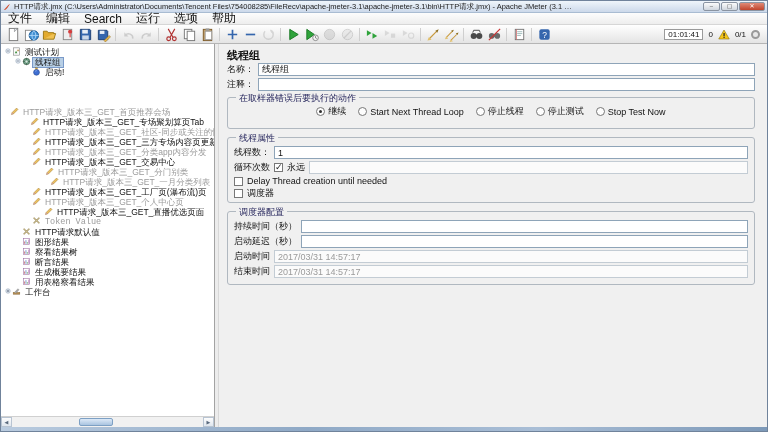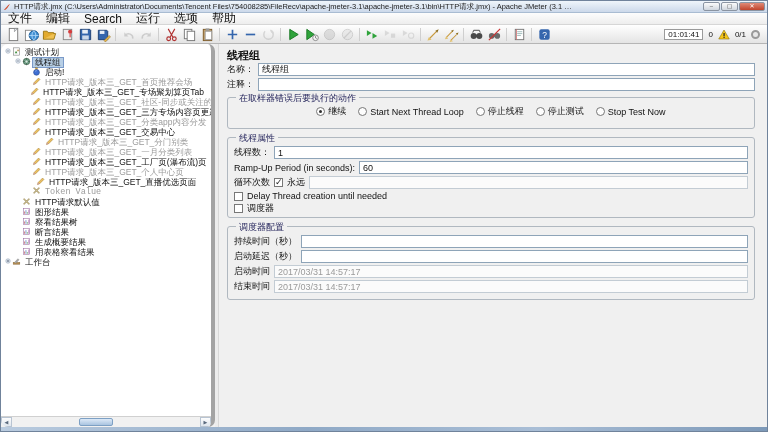--- a/index.html
+++ b/index.html
@@ -28,21 +28,21 @@
   .toolbar{height:19px;display:flex;align-items:center;background:linear-gradient(#ffffff,#e4e4e4);
     border-bottom:1px solid #b5b5b5;padding:0 3px;}
   .tbtn{width:18px;height:17px;display:flex;align-items:center;justify-content:center;border:1px solid transparent;border-radius:2px;}
   .tbtn.dis{opacity:.4;filter:grayscale(85%);}
   .tsep{width:1px;height:13px;background:#cfcfcf;margin:0 3px;}
   .tstatus{margin-left:auto;display:flex;align-items:center;gap:5px;font-size:8px;color:#111;padding-right:4px;}
   .elapsed{border:1px solid #9a9a9a;background:#fff;padding:0 3px;height:11px;line-height:10px;}
   .ring{width:9px;height:9px;border:2px solid #9a9a9a;border-radius:50%;background:#e8e8e8;}
   
   .main{position:absolute;top:43px;left:0;right:0;bottom:4px;display:flex;}
-  .tree-panel{width:214px;background:#fff;border-right:4px solid #a3a3a3;position:relative;overflow:hidden;border-radius:7px;}
+  .tree-panel{width:214px;background:#fff;border-right:1px solid #a3a3a3;position:relative;overflow:hidden;}
   .tree{position:absolute;top:3px;left:0;right:0;bottom:11px;overflow:hidden;}
   .trow{height:10px;display:flex;align-items:center;white-space:nowrap;font-size:8.5px;color:#111;}
   .trow .spacer{display:inline-block;width:9px;flex:none;text-align:center;}
   .trow .ticon{display:inline-block;width:11px;flex:none;}
   .trow .tlabel{padding:0 2px;line-height:9px;}
   .trow.dis .tlabel{color:#9b9b9b;}
   .trow.sel .tlabel{background:#b8cfe5;box-shadow:0 0 0 1px #7a9ac9;}
   .hscroll{position:absolute;bottom:0;left:0;right:0;height:11px;background:#f1f1f1;border-top:1px solid #d0d0d0;}
   .harrow{position:absolute;top:0;width:11px;height:10px;border:1px solid #b8c4d2;background:linear-gradient(#fdfdfd,#dfe6ee);
     font-size:5px;line-height:9px;text-align:center;color:#5a6a7e;}
@@ -384,101 +384,101 @@
           </div>
           <div class="trow" style="padding-left: 22px;">
             <span class="spacer"></span>
             <span class="ticon"><svg width="9" height="9" viewBox="0 0 16 16">
                 <rect x="6.3" y="1.5" width="3.4" height="3" fill="#d9a53a" stroke="#8a6a1a" stroke-width=".5"></rect>
                 <circle cx="8" cy="9.5" r="5.2" fill="#3f6fd2" stroke="#23468f"></circle>
                 <path d="M5.5 8a3.5 3.5 0 013-1.5" stroke="#bcd2f5" fill="none"></path>
               </svg></span>
             <span class="tlabel">启动!</span>
           </div>
+          <div class="trow dis" style=" margin-top: 30px;">
+            <span class="spacer"></span>
+            <span class="ticon"><svg width="9" height="9" viewBox="0 0 16 16">
+                <path d="M2.5 13.5l1.2-3.7 8-8 2.5 2.5-8 8z" fill="#ecc063" stroke="#8a6a1a" stroke-width=".7"></path>
+                <path d="M2.5 13.5l3.7-1.2-2.5-2.5z" fill="#c9a"></path>
+              </svg></span>
+            <span class="tlabel">HTTP请求_版本三_GET_首页推荐会场</span>
+          </div>
+          <div class="trow" style="padding-left: 20px;">
+            <span class="spacer"></span>
+            <span class="ticon"><svg width="9" height="9" viewBox="0 0 16 16">
+                <path d="M2.5 13.5l1.2-3.7 8-8 2.5 2.5-8 8z" fill="#ecc063" stroke="#8a6a1a" stroke-width=".7"></path>
+                <path d="M2.5 13.5l3.7-1.2-2.5-2.5z" fill="#c9a"></path>
+              </svg></span>
+            <span class="tlabel">HTTP请求_版本三_GET_专场聚划算页Tab</span>
+          </div>
           <div class="trow dis" style="padding-left: 22px;">
             <span class="spacer"></span>
             <span class="ticon"><svg width="9" height="9" viewBox="0 0 16 16">
                 <path d="M2.5 13.5l1.2-3.7 8-8 2.5 2.5-8 8z" fill="#ecc063" stroke="#8a6a1a" stroke-width=".7"></path>
                 <path d="M2.5 13.5l3.7-1.2-2.5-2.5z" fill="#c9a"></path>
               </svg></span>
-            <span class="tlabel">HTTP请求_版本三_GET_首页推荐会场</span>
-          </div>
-          <div class="trow" style="padding-left: 20px;">
-            <span class="spacer"></span>
-            <span class="ticon"><svg width="9" height="9" viewBox="0 0 16 16">
-                <path d="M2.5 13.5l1.2-3.7 8-8 2.5 2.5-8 8z" fill="#ecc063" stroke="#8a6a1a" stroke-width=".7"></path>
-                <path d="M2.5 13.5l3.7-1.2-2.5-2.5z" fill="#c9a"></path>
-              </svg></span>
-            <span class="tlabel">HTTP请求_版本三_GET_专场聚划算页Tab</span>
+            <span class="tlabel">HTTP请求_版本三_GET_社区-同步或关注的情况列表</span>
+          </div>
+          <div class="trow" style="padding-left: 22px;">
+            <span class="spacer"></span>
+            <span class="ticon"><svg width="9" height="9" viewBox="0 0 16 16">
+                <path d="M2.5 13.5l1.2-3.7 8-8 2.5 2.5-8 8z" fill="#ecc063" stroke="#8a6a1a" stroke-width=".7"></path>
+                <path d="M2.5 13.5l3.7-1.2-2.5-2.5z" fill="#c9a"></path>
+              </svg></span>
+            <span class="tlabel">HTTP请求_版本三_GET_三方专场内容页更新(专场页) 页面</span>
           </div>
           <div class="trow dis" style="padding-left: 22px;">
             <span class="spacer"></span>
             <span class="ticon"><svg width="9" height="9" viewBox="0 0 16 16">
                 <path d="M2.5 13.5l1.2-3.7 8-8 2.5 2.5-8 8z" fill="#ecc063" stroke="#8a6a1a" stroke-width=".7"></path>
                 <path d="M2.5 13.5l3.7-1.2-2.5-2.5z" fill="#c9a"></path>
               </svg></span>
-            <span class="tlabel">HTTP请求_版本三_GET_社区-同步或关注的情况列表</span>
+            <span class="tlabel">HTTP请求_版本三_GET_分类app内容分发</span>
           </div>
           <div class="trow" style="padding-left: 22px;">
             <span class="spacer"></span>
             <span class="ticon"><svg width="9" height="9" viewBox="0 0 16 16">
                 <path d="M2.5 13.5l1.2-3.7 8-8 2.5 2.5-8 8z" fill="#ecc063" stroke="#8a6a1a" stroke-width=".7"></path>
                 <path d="M2.5 13.5l3.7-1.2-2.5-2.5z" fill="#c9a"></path>
               </svg></span>
-            <span class="tlabel">HTTP请求_版本三_GET_三方专场内容页更新(专场页) 页面</span>
+            <span class="tlabel">HTTP请求_版本三_GET_交易中心</span>
+          </div>
+          <div class="trow dis" style="padding-left: 22px; margin-left: 13px;">
+            <span class="spacer"></span>
+            <span class="ticon"><svg width="9" height="9" viewBox="0 0 16 16">
+                <path d="M2.5 13.5l1.2-3.7 8-8 2.5 2.5-8 8z" fill="#ecc063" stroke="#8a6a1a" stroke-width=".7"></path>
+                <path d="M2.5 13.5l3.7-1.2-2.5-2.5z" fill="#c9a"></path>
+              </svg></span>
+            <span class="tlabel">HTTP请求_版本三_GET_分门别类</span>
+          </div>
+          <div class="trow dis" style="padding-left: 40px;">
+            <span class="spacer"></span>
+            <span class="ticon"><svg width="9" height="9" viewBox="0 0 16 16">
+                <path d="M2.5 13.5l1.2-3.7 8-8 2.5 2.5-8 8z" fill="#ecc063" stroke="#8a6a1a" stroke-width=".7"></path>
+                <path d="M2.5 13.5l3.7-1.2-2.5-2.5z" fill="#c9a"></path>
+              </svg></span>
+            <span class="tlabel">HTTP请求_版本三_GET_一月分类列表</span>
+          </div>
+          <div class="trow" style="padding-left: 22px;">
+            <span class="spacer"></span>
+            <span class="ticon"><svg width="9" height="9" viewBox="0 0 16 16">
+                <path d="M2.5 13.5l1.2-3.7 8-8 2.5 2.5-8 8z" fill="#ecc063" stroke="#8a6a1a" stroke-width=".7"></path>
+                <path d="M2.5 13.5l3.7-1.2-2.5-2.5z" fill="#c9a"></path>
+              </svg></span>
+            <span class="tlabel">HTTP请求_版本三_GET_工厂页(瀑布流)页</span>
           </div>
           <div class="trow dis" style="padding-left: 22px;">
             <span class="spacer"></span>
             <span class="ticon"><svg width="9" height="9" viewBox="0 0 16 16">
                 <path d="M2.5 13.5l1.2-3.7 8-8 2.5 2.5-8 8z" fill="#ecc063" stroke="#8a6a1a" stroke-width=".7"></path>
                 <path d="M2.5 13.5l3.7-1.2-2.5-2.5z" fill="#c9a"></path>
               </svg></span>
-            <span class="tlabel">HTTP请求_版本三_GET_分类app内容分发</span>
-          </div>
-          <div class="trow" style="padding-left: 22px;">
-            <span class="spacer"></span>
-            <span class="ticon"><svg width="9" height="9" viewBox="0 0 16 16">
-                <path d="M2.5 13.5l1.2-3.7 8-8 2.5 2.5-8 8z" fill="#ecc063" stroke="#8a6a1a" stroke-width=".7"></path>
-                <path d="M2.5 13.5l3.7-1.2-2.5-2.5z" fill="#c9a"></path>
-              </svg></span>
-            <span class="tlabel">HTTP请求_版本三_GET_交易中心</span>
-          </div>
-          <div class="trow dis" style="padding-left: 22px; margin-left: 13px;">
-            <span class="spacer"></span>
-            <span class="ticon"><svg width="9" height="9" viewBox="0 0 16 16">
-                <path d="M2.5 13.5l1.2-3.7 8-8 2.5 2.5-8 8z" fill="#ecc063" stroke="#8a6a1a" stroke-width=".7"></path>
-                <path d="M2.5 13.5l3.7-1.2-2.5-2.5z" fill="#c9a"></path>
-              </svg></span>
-            <span class="tlabel">HTTP请求_版本三_GET_分门别类</span>
-          </div>
-          <div class="trow dis" style="padding-left: 22px;">
-            <span class="spacer"></span>
-            <span class="ticon"><svg width="9" height="9" viewBox="0 0 16 16">
-                <path d="M2.5 13.5l1.2-3.7 8-8 2.5 2.5-8 8z" fill="#ecc063" stroke="#8a6a1a" stroke-width=".7"></path>
-                <path d="M2.5 13.5l3.7-1.2-2.5-2.5z" fill="#c9a"></path>
-              </svg></span>
-            <span class="tlabel">HTTP请求_版本三_GET_一月分类列表</span>
-          </div>
-          <div class="trow" style="padding-left: 22px;">
-            <span class="spacer"></span>
-            <span class="ticon"><svg width="9" height="9" viewBox="0 0 16 16">
-                <path d="M2.5 13.5l1.2-3.7 8-8 2.5 2.5-8 8z" fill="#ecc063" stroke="#8a6a1a" stroke-width=".7"></path>
-                <path d="M2.5 13.5l3.7-1.2-2.5-2.5z" fill="#c9a"></path>
-              </svg></span>
-            <span class="tlabel">HTTP请求_版本三_GET_工厂页(瀑布流)页</span>
-          </div>
-          <div class="trow dis" style="padding-left: 22px;">
-            <span class="spacer"></span>
-            <span class="ticon"><svg width="9" height="9" viewBox="0 0 16 16">
-                <path d="M2.5 13.5l1.2-3.7 8-8 2.5 2.5-8 8z" fill="#ecc063" stroke="#8a6a1a" stroke-width=".7"></path>
-                <path d="M2.5 13.5l3.7-1.2-2.5-2.5z" fill="#c9a"></path>
-              </svg></span>
             <span class="tlabel">HTTP请求_版本三_GET_个人中心页</span>
           </div>
-          <div class="trow" style="padding-left: 26px;">
+          <div class="trow" style="padding-left: 34px;">
             <span class="spacer"></span>
             <span class="ticon"><svg width="9" height="9" viewBox="0 0 16 16">
                 <path d="M2.5 13.5l1.2-3.7 8-8 2.5 2.5-8 8z" fill="#ecc063" stroke="#8a6a1a" stroke-width=".7"></path>
                 <path d="M2.5 13.5l3.7-1.2-2.5-2.5z" fill="#c9a"></path>
               </svg></span>
             <span class="tlabel">HTTP请求_版本三_GET_直播优选页面</span>
           </div>
           <div class="trow dis" style="padding-left: 22px; font-family: Liberation Mono, monospace;">
             <span class="spacer"></span>
             <span class="ticon"><svg width="9" height="9" viewBox="0 0 16 16">
@@ -608,24 +608,20 @@
           </div>
       </div>
 
       <div class="gb">
         <span class="legend">线程属性</span>
         <div class="frow">
           <label>线程数：</label>
           <input class="tf" value="1" style="">
         </div>
         <div class="frow">
-          <label>Ramp-Up Period (in seconds):</label>
-          <input class="tf" value="60" style="">
-        </div>
-        <div class="frow">
           <label>循环次数</label>
           <span class="cb on"></span>
           <label>永远</label>
           <input class="tf dis" value="" style="">
         </div>
         <div class="cbrow" style="margin-top:2px;">
           <span class="cb"></span>
           <label>Delay Thread creation until needed</label>
         </div>
         <div class="cbrow" style="margin-bottom:0;">

